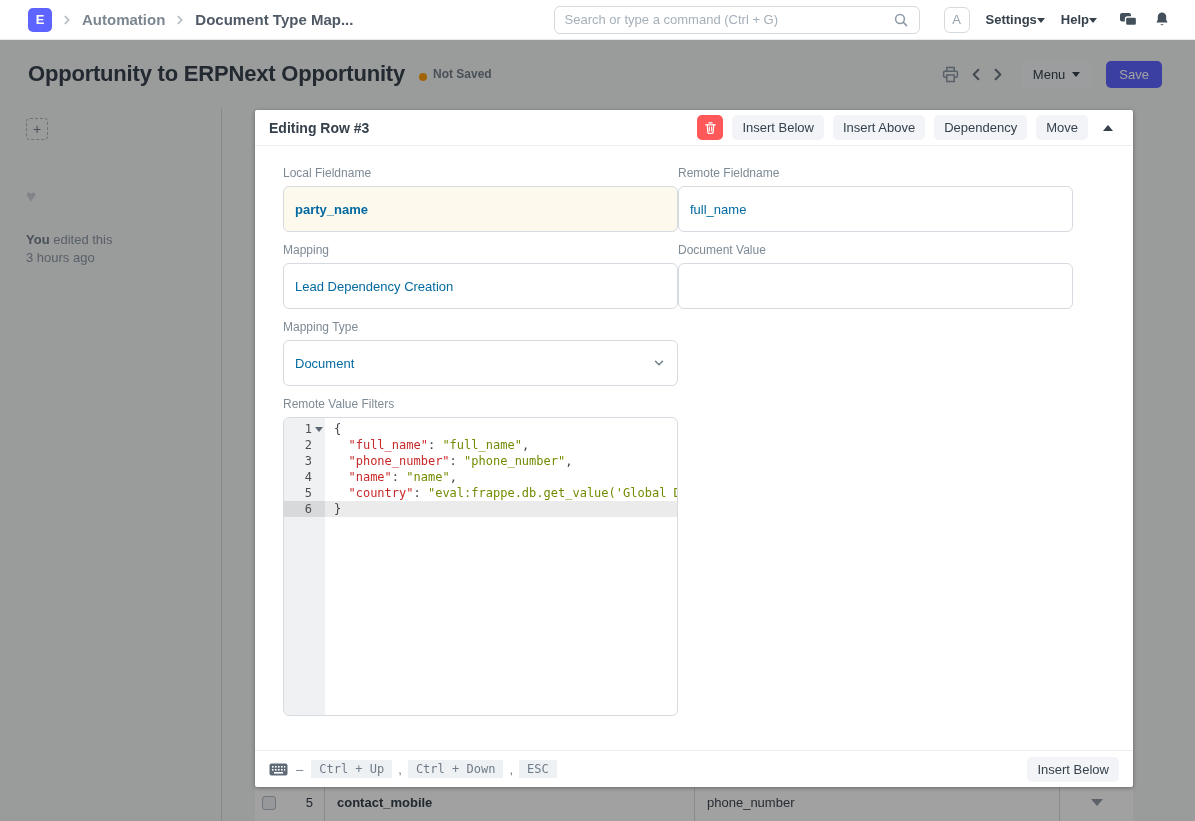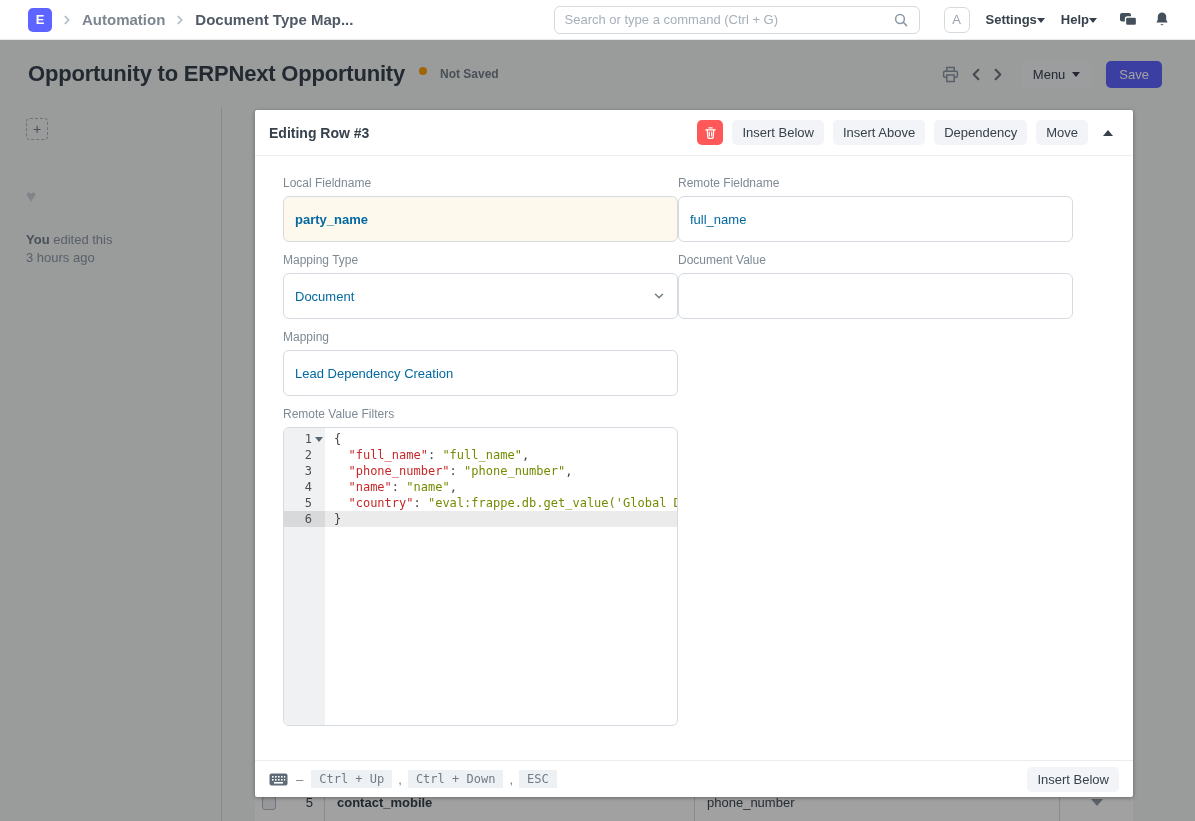--- a/index.html
+++ b/index.html
@@ -22,39 +22,39 @@
   .nav-link{font-size:13px;font-weight:600;color:#36414c;display:flex;align-items:center;gap:0;margin-right:16px;cursor:pointer}
   .caret-down{width:0;height:0;border-left:4px solid transparent;border-right:4px solid transparent;border-top:5px solid #36414c;margin-top:1px}
   .nav-icon{margin-left:6px;margin-right:10px;cursor:pointer;display:flex;align-items:center}
 
   
   .content{position:relative;height:781px;background:#f4f5f6;overflow:hidden}
   .overlay{position:absolute;inset:0;background:rgba(0,0,0,0.37);z-index:10}
 
   .page-head{height:68px;display:flex;align-items:center;padding:0 33px 0 28px}
   .page-title{font-size:22px;font-weight:700;color:#36414c;letter-spacing:-0.2px}
-  .indicator{margin-left:14px;display:flex;align-items:flex-start;gap:13px}
+  .indicator{margin-left:14px;display:flex;align-items:flex-end;gap:6px}
   .dot{width:8px;height:8px;border-radius:50%;background:#ffa00a}
   .indicator-label{font-size:12px;font-weight:600;color:#74808b}
   .head-actions{margin-left:auto;display:flex;align-items:center}
   .icon-btn{display:flex;align-items:center;justify-content:center;cursor:pointer}
   .menu-btn{background:#f7f9fb;border-radius:5px;padding:6px 12px;font-size:13px;color:#36414c;display:flex;align-items:center;gap:7px;margin-left:16px;cursor:pointer}
   .save-btn{background:#5e64ff;color:#fff;border-radius:5px;padding:6px 13px;font-size:13px;margin-left:14px;cursor:pointer}
 
   
   .sidebar{position:absolute;left:0;top:68px;bottom:0;width:222px;border-right:1px solid #d4d9dd;padding:10px 26px 0}
   .add-attachment{width:22px;height:22px;border:1px dashed #aeb7bf;border-radius:4px;color:#74808b;font-size:14px;display:flex;align-items:center;justify-content:center;cursor:pointer}
   .heart{margin-top:49px;color:#ccd3d9;font-size:17px;line-height:16px;cursor:pointer}
   .activity{margin-top:26px;font-size:13px;color:#8d99a6;line-height:1.4}
   .activity + .activity{margin-top:19px}
   .activity .who{font-weight:700;color:#74808b}
 
   
   .panel{position:absolute;left:255px;top:70px;width:878px;z-index:20;background:#fff;border-radius:2px;box-shadow:0 1px 4px rgba(0,0,0,0.35)}
-  .panel-head{height:46px;display:flex;align-items:center;padding:0 14px;border-bottom:1px solid #edf0f2}
+  .panel-head{height:36px;display:flex;align-items:center;padding:0 14px;border-bottom:1px solid #edf0f2}
   .panel-title{font-size:14px;font-weight:600;color:#36414c}
   .panel-actions{margin-left:auto;display:flex;align-items:center;gap:9px}
   .btn-light{background:#f2f4f7;border:none;border-radius:5px;padding:5px 10px;font-size:13px;color:#36414c;font-family:"Liberation Sans",sans-serif;cursor:pointer;white-space:nowrap}
   .btn-danger{background:#ff5858;width:26px;height:25px;border-radius:5px;display:flex;align-items:center;justify-content:center;border:none;cursor:pointer}
   .collapse-btn{background:transparent;border:none;padding:4px 6px;cursor:pointer;display:flex;align-items:center}
   .caret-up{width:0;height:0;border-left:5px solid transparent;border-right:5px solid transparent;border-bottom:6px solid #36414c}
 
   .panel-body{display:flex;padding:20px 28px 23px}
   .col{width:395px}
   .field{margin-bottom:11px}
@@ -223,33 +223,33 @@
         </div>
       </div>
 
       <div class="panel-body">
         <div class="col">
           <div class="field">
             <div class="field-label">Local Fieldname</div>
             <div class="control changed">party_name</div>
           </div>
           <div class="field">
+            <div class="field-label">Mapping</div>
+            <div class="control">Lead Dependency Creation</div>
+          </div>
+          <div class="field">
             <div class="field-label">Mapping Type</div>
             <div class="control select">
               <span>Document</span>
               <span style="display:flex">
                 <svg width="14" height="14" viewBox="0 0 16 16">
                     <path d="M4 6l4 4 4-4" stroke="#74808b" stroke-width="1.8" fill="none" stroke-linecap="round" stroke-linejoin="round"></path>
                   </svg>
               </span>
             </div>
-          </div>
-          <div class="field">
-            <div class="field-label">Mapping</div>
-            <div class="control">Lead Dependency Creation</div>
           </div>
           <div class="field">
             <div class="field-label">Remote Value Filters</div>
             <div class="editor">
               <div class="gutter">
                   <div class="gutter-line">
                     <span class="gnum">1</span>
                     <span class="caret-slot">
                       <span class="fold-caret"></span>
                     </span>

